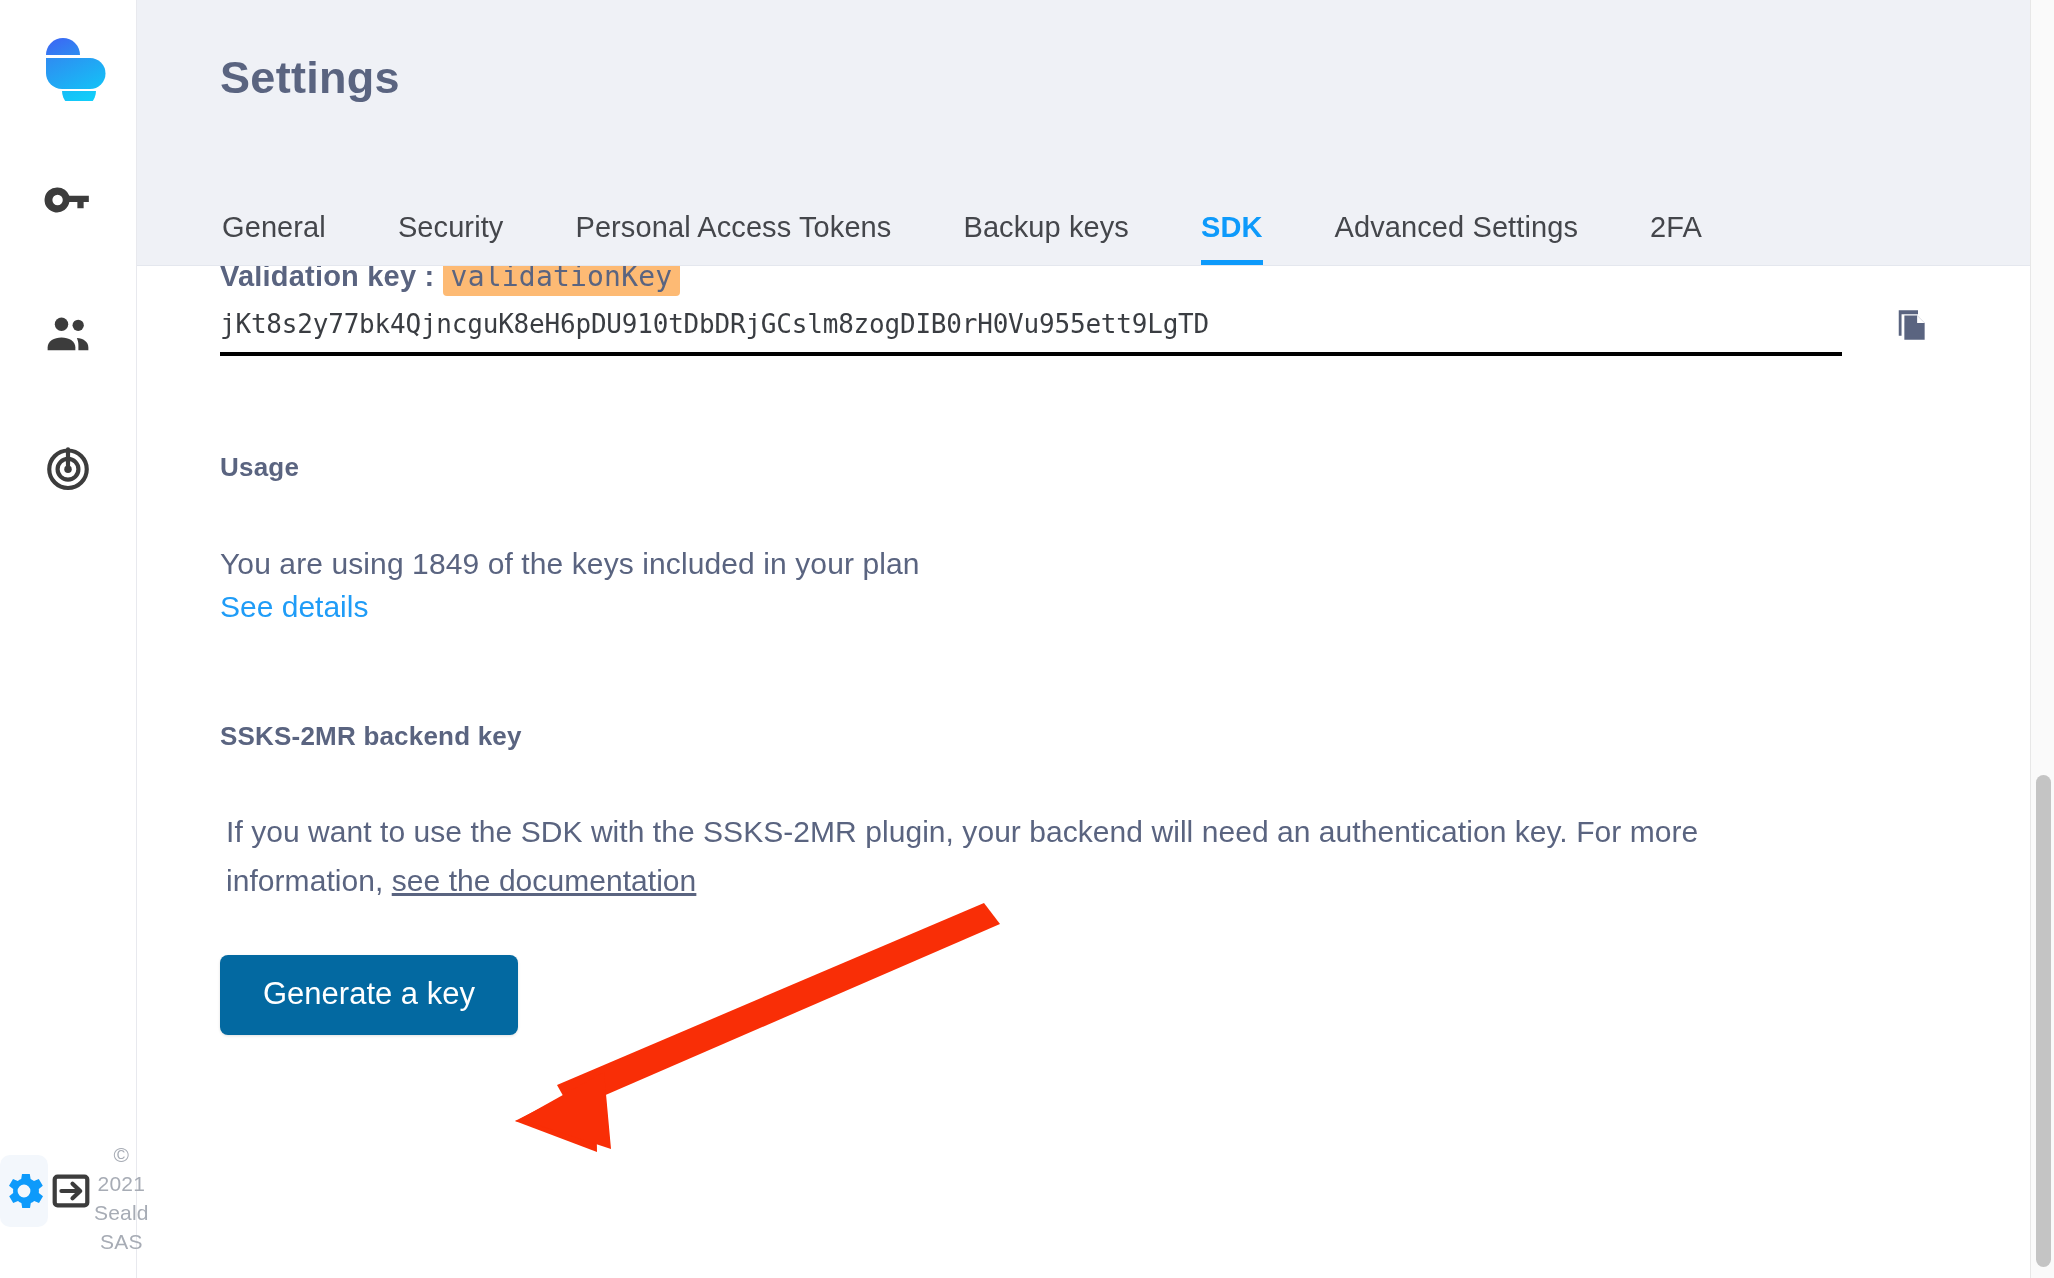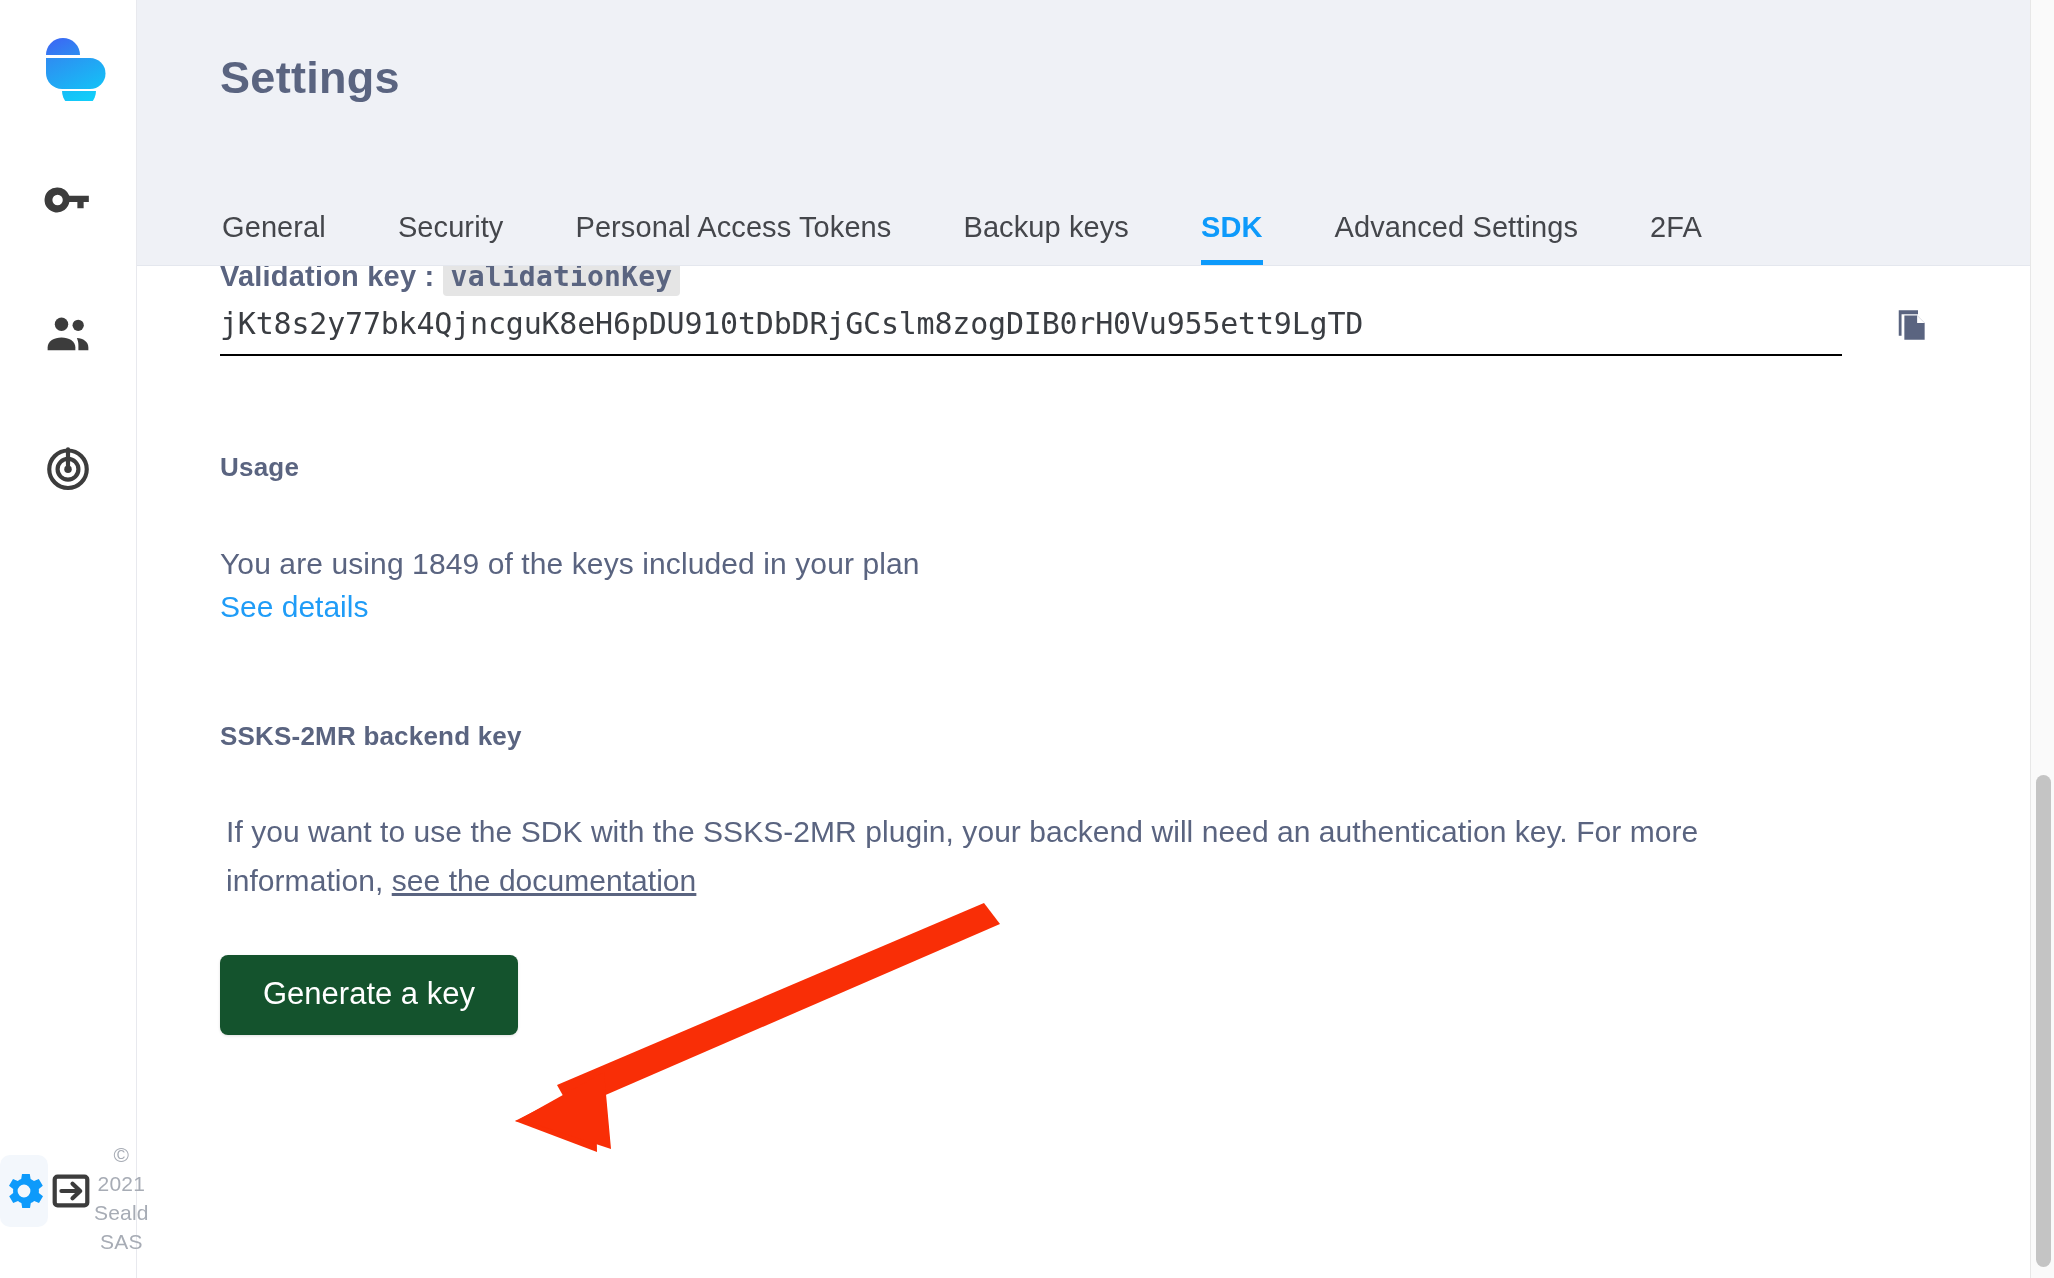--- a/index.html
+++ b/index.html
@@ -173,39 +173,39 @@
     font-size: 29px;
     font-weight: bold;
     color: #5a6480;
     letter-spacing: .2px;
     white-space: nowrap;
   }
 
   .key-code {
     font-family: "DejaVu Sans Mono", "Liberation Mono", monospace;
     font-size: 28px;
-    font-weight: bold;
-    background: #e5e5e5;
+    font-weight: normal;
+    background: #fdba74;
     border-radius: 4px;
     padding: 2px 8px 3px 8px;
     color: #5a6480;
   }
 
   .key-input-row {
     display: flex;
     align-items: flex-end;
     margin-top: 9px;
   }
 
   .key-value {
     flex: 1 1 auto;
     font-family: "DejaVu Sans Mono", "Liberation Mono", monospace;
-    font-size: 30px;
+    font-size: 26px;
     color: #3a3d42;
-    border-bottom: 2px solid #000000;
+    border-bottom: 4px solid #000000;
     padding-bottom: 13px;
     white-space: nowrap;
     overflow: hidden;
     letter-spacing: -0.2px;
   }
 
   .copy-btn {
     flex: 0 0 auto;
     margin-left: 46px;
     margin-bottom: 8px;
@@ -265,21 +265,21 @@
 
   .doc-link {
     color: #5a6480;
     text-decoration: underline;
     cursor: pointer;
   }
 
   .primary-btn {
     margin-top: 50px;
     display: inline-block;
-    background: #14532d;
+    background: #0369a1;
     color: #ffffff;
     font-size: 31px;
     border: none;
     border-radius: 8px;
     padding: 21px 43px 23px 43px;
     cursor: pointer;
     font-family: "Liberation Sans", sans-serif;
     box-shadow: 0 1px 3px rgba(0,0,0,.12);
   }
 

